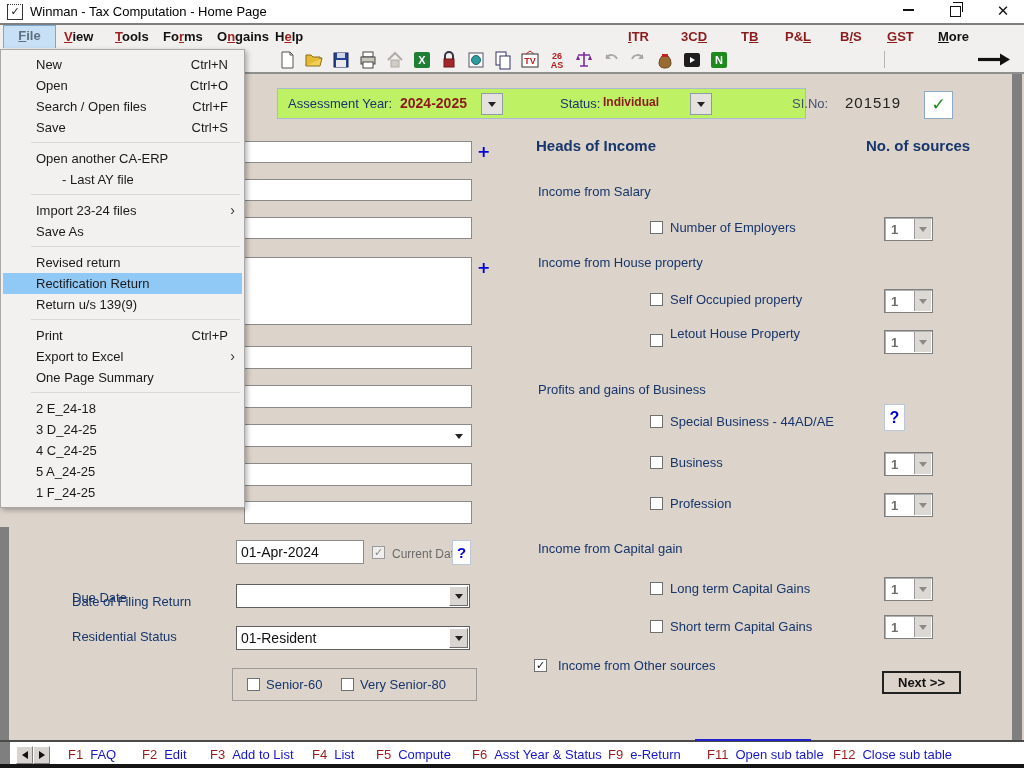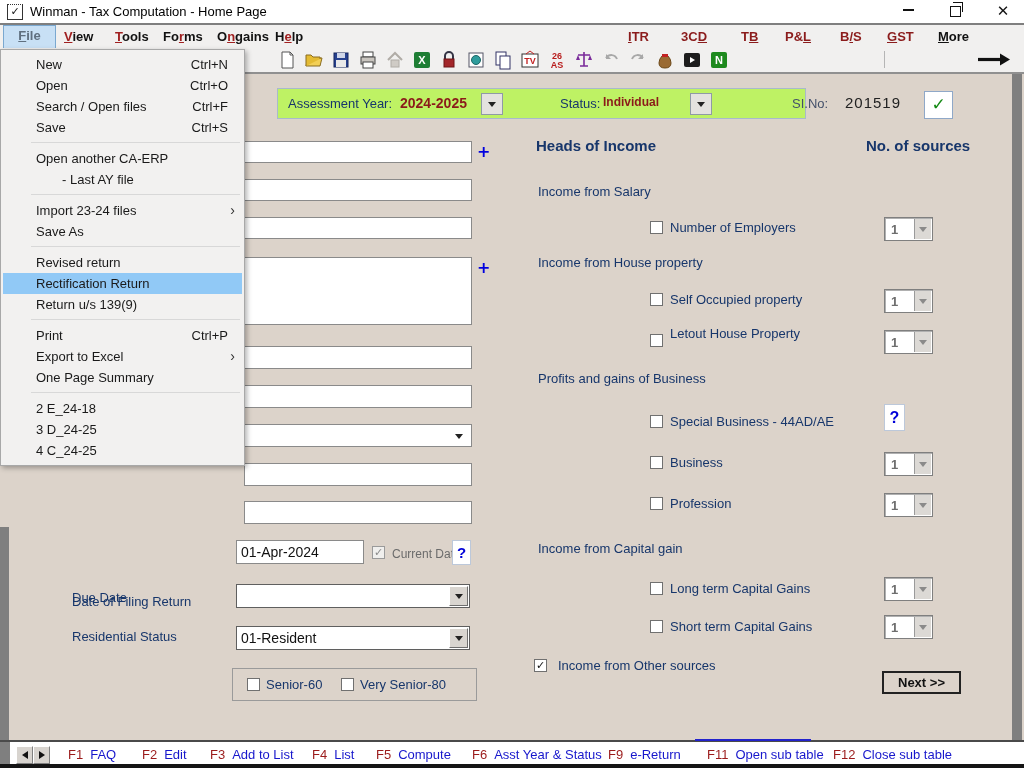--- a/index.html
+++ b/index.html
@@ -301,21 +301,21 @@
 </div>
 <span class="abs cb" style="left:650px;top:334px;"></span>
 <span class="abs navy lbl13" style="left:670px;top:326px;">Letout House Property</span>
 <div class="abs count" style="left:884px;top:330px;">
   <span class="cval">1</span>
   <span class="cbtn">
       <i class="tri gray"></i>
     </span>
 </div>
 
-<span class="abs navy lbl13" style="left:538px;top:371px;text-align:right;">Profits and gains of Business</span>
+<span class="abs navy lbl13" style="left:538px;top:382px;text-align:right;">Profits and gains of Business</span>
 <span class="abs cb" style="left:650px;top:415px;"></span>
 <span class="abs navy lbl13" style="left:670px;top:414px;">Special Business - 44AD/AE</span>
 <span class="abs qmark qbox" style="left:884px;top:404px;width:19px;height:25px;line-height:25px;font-size:16px;">?</span>
 <span class="abs cb" style="left:650px;top:456px;"></span>
 <span class="abs navy lbl13" style="left:670px;top:455px;">Business</span>
 <div class="abs count" style="left:884px;top:452px;">
   <span class="cval">1</span>
   <span class="cbtn">
       <i class="tri gray"></i>
     </span>
@@ -478,21 +478,31 @@
       <span class="sc"></span>
       <span class="ar"></span>
     </div>
 
     <div class="mi">
       <span class="lbl">4 C_24-25</span>
       <span class="sc"></span>
       <span class="ar"></span>
     </div>
 
-
+    <div class="mi">
+      <span class="lbl">5 A_24-25</span>
+      <span class="sc"></span>
+      <span class="ar"></span>
+    </div>
+
+    <div class="mi">
+      <span class="lbl">1 F_24-25</span>
+      <span class="sc"></span>
+      <span class="ar"></span>
+    </div>
 
   </div>
 
 <div class="abs" id="f11line"></div>
 <div class="abs" id="statusbar">
   <div class="abs graystrip" style="left:0;top:0;width:10px;height:24px;"></div>
   <div class="abs navbtn" style="left:16px;top:4px;">
       <i class="ltri"></i>
     </div>
   <div class="abs navbtn" style="left:33px;top:4px;">

